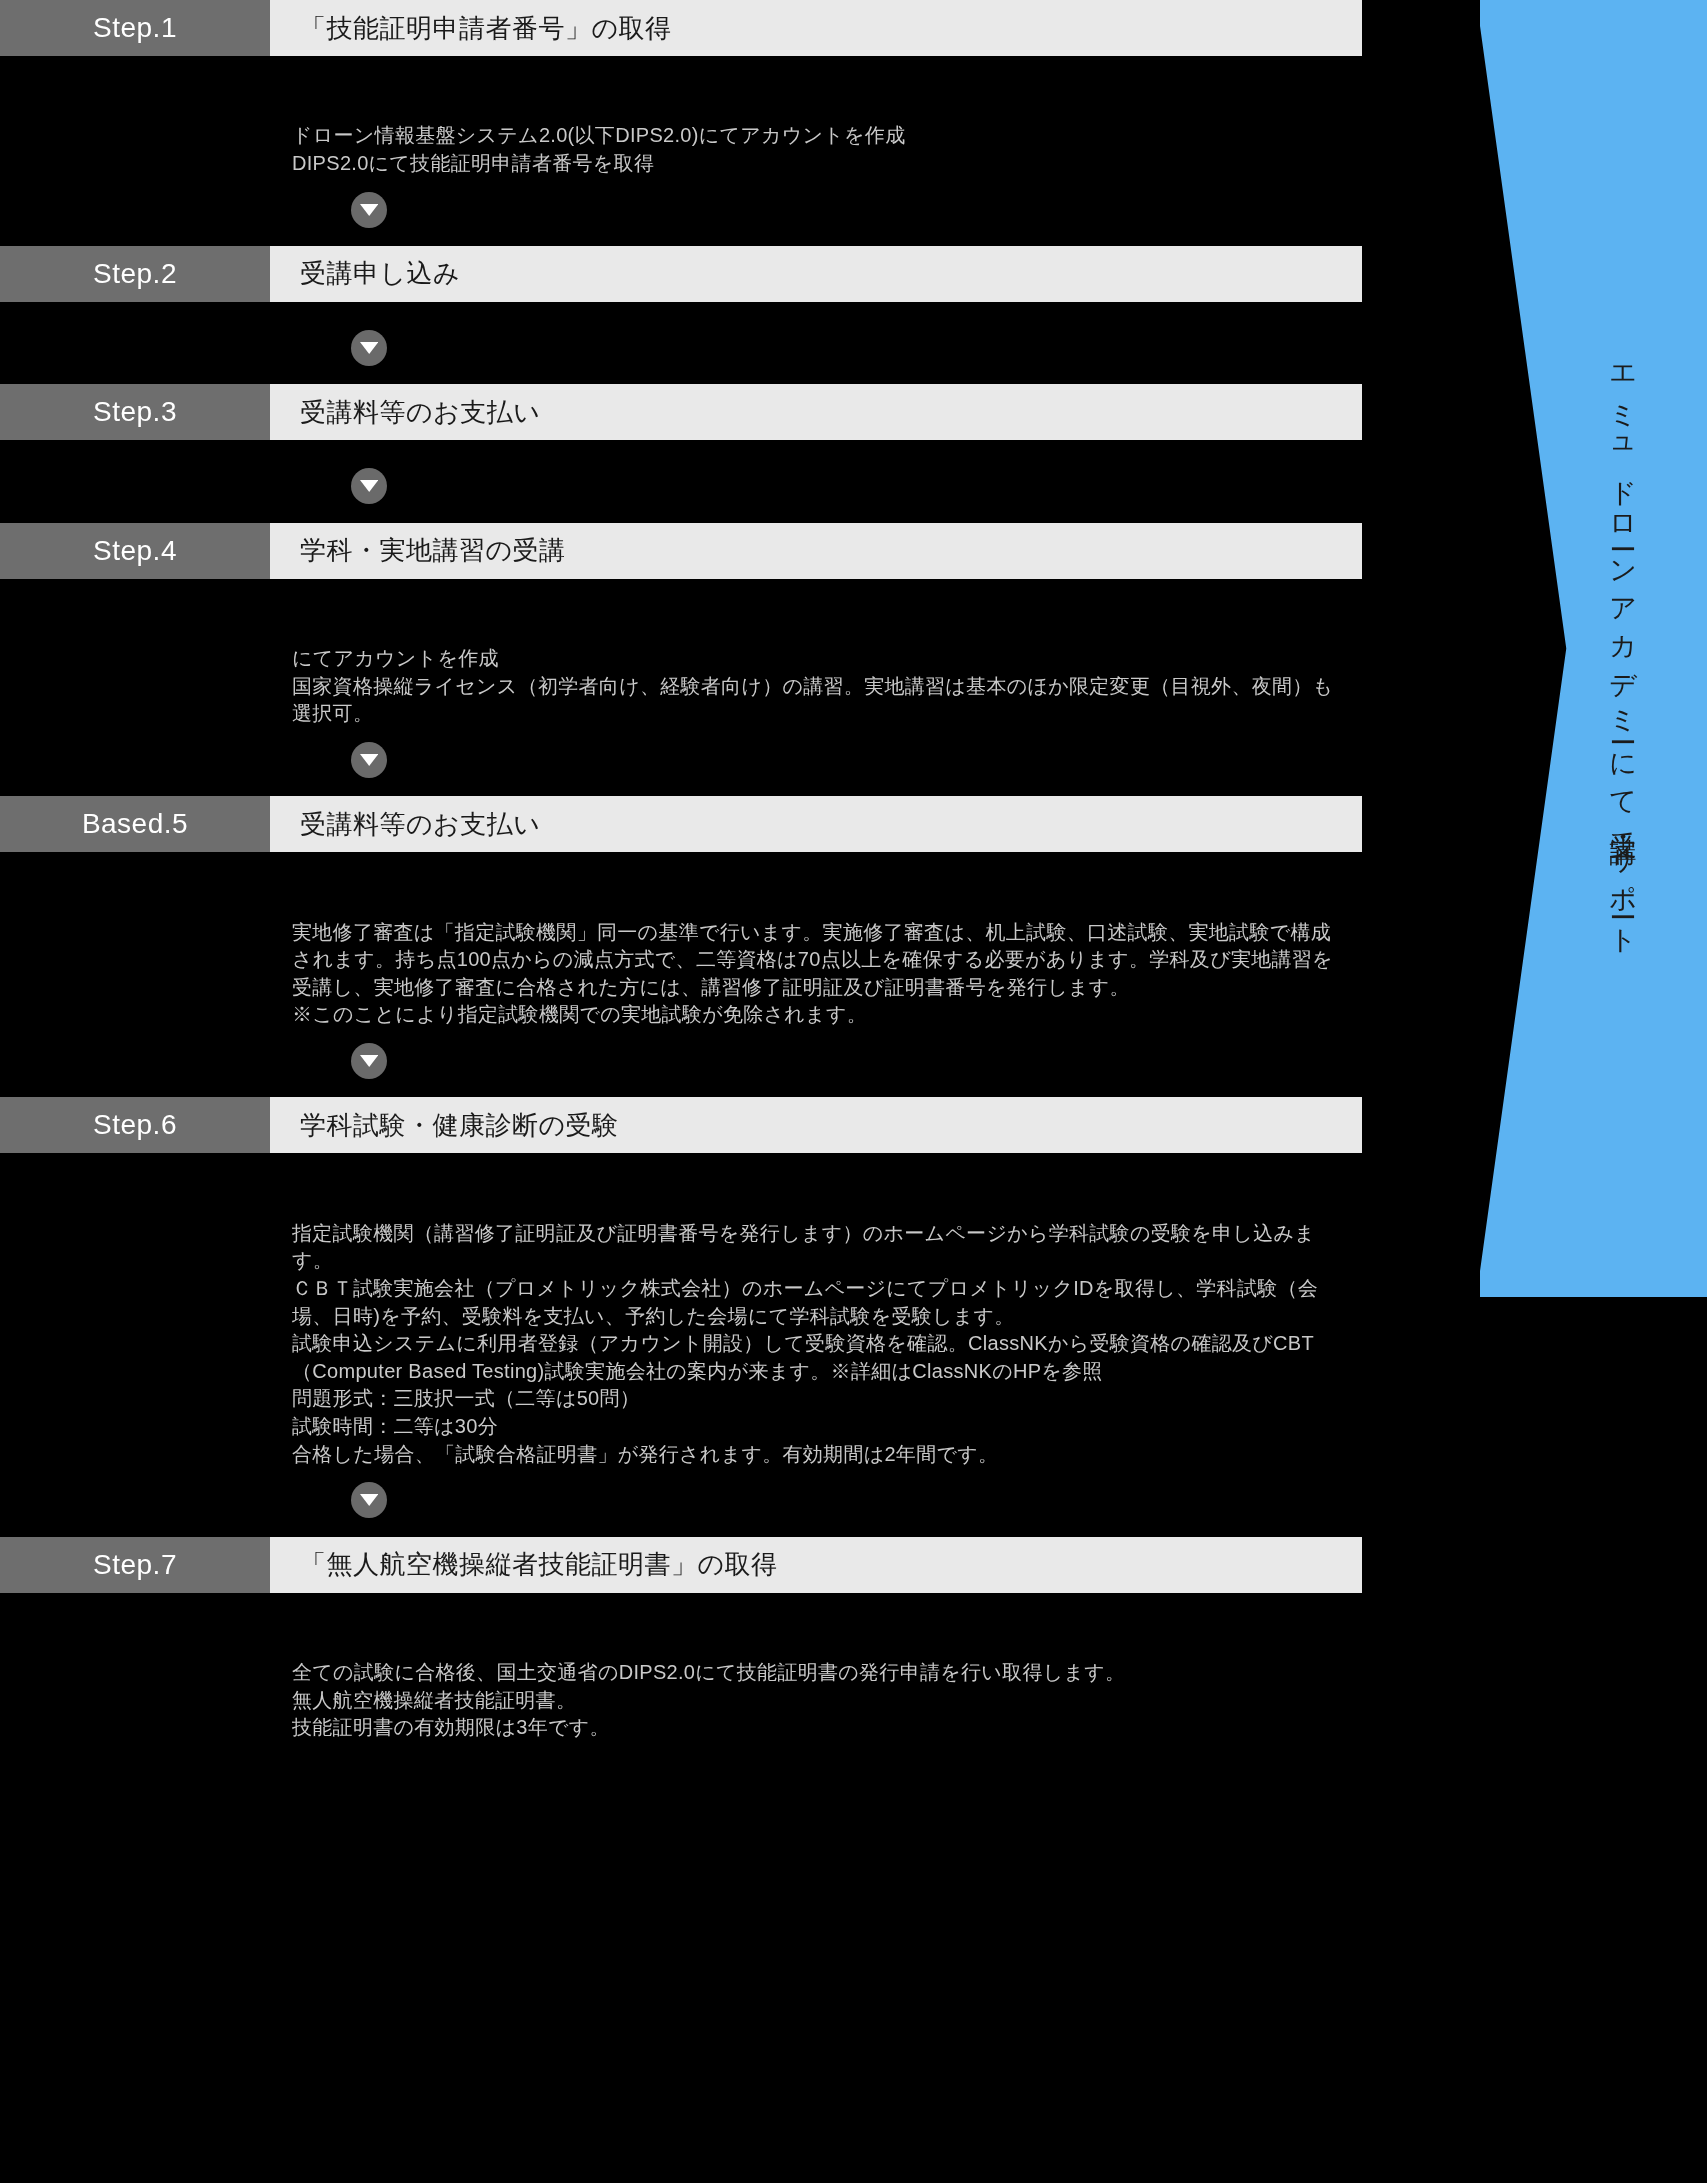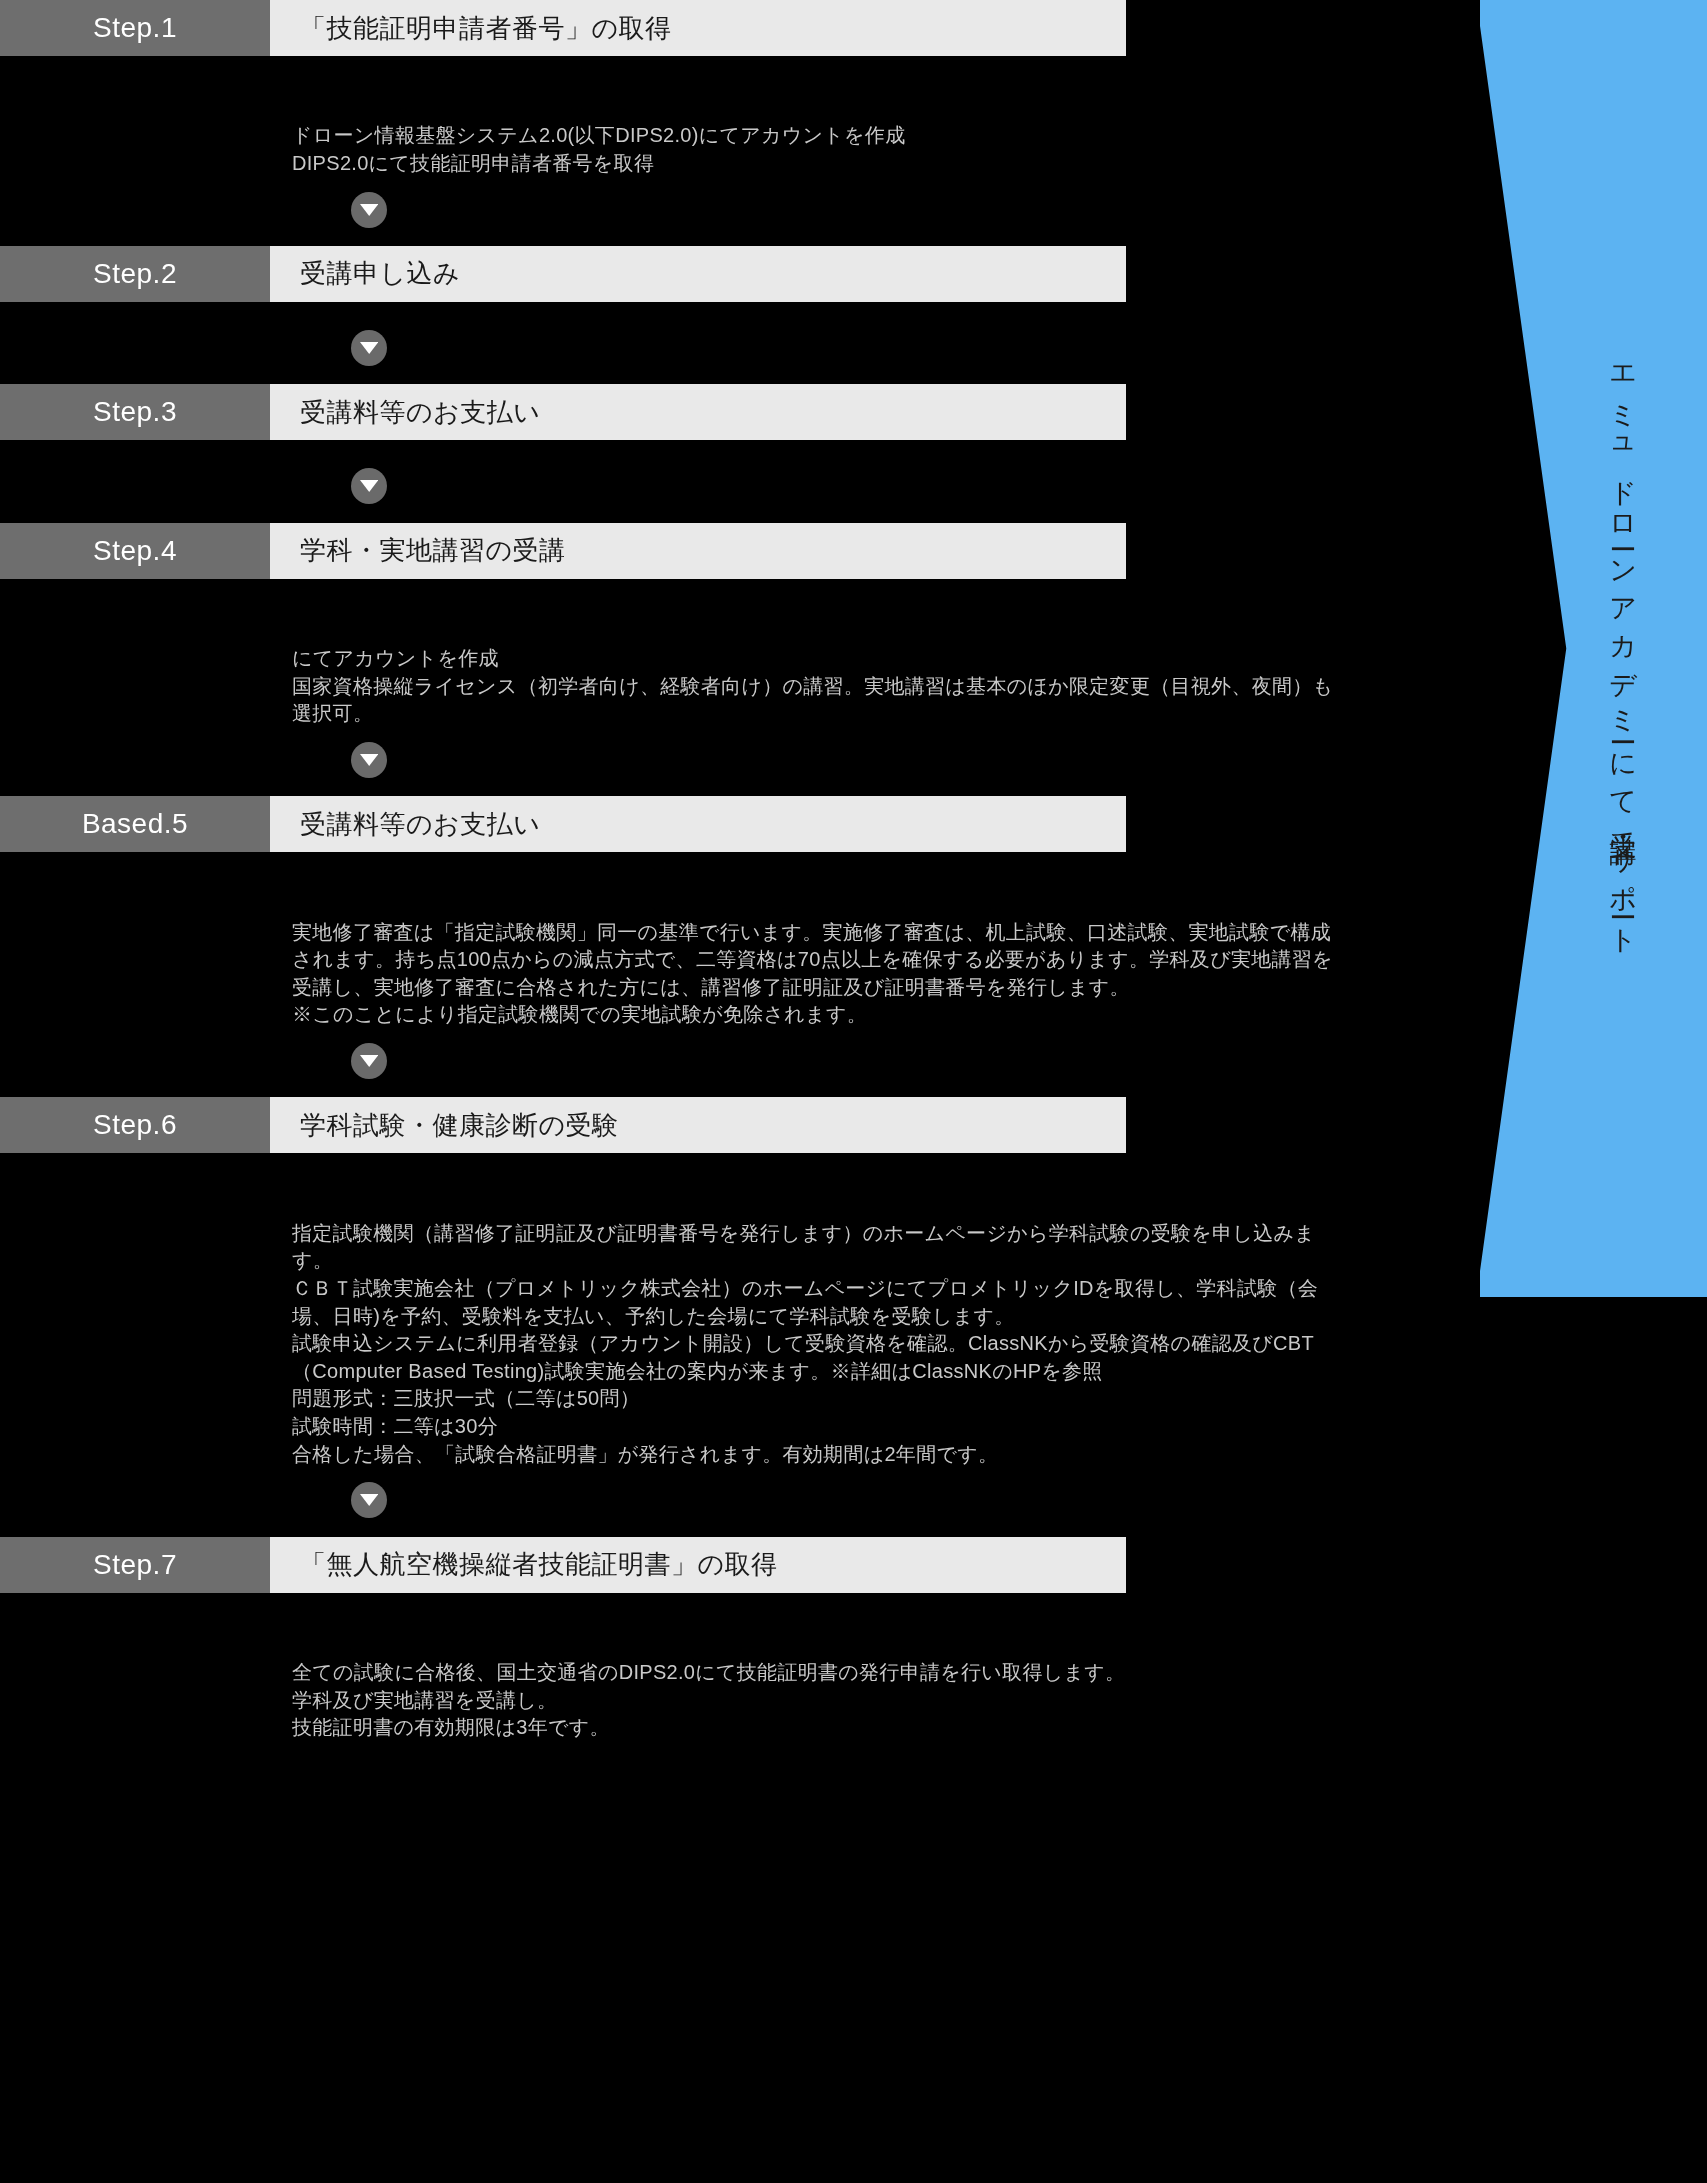--- a/index.html
+++ b/index.html
@@ -59,21 +59,21 @@
     left: 0;
     width: 1384px;
   }
   .step-block {
     position: relative;
     width: 100%;
   }
   .step-head {
     display: flex;
     align-items: stretch;
-    width: 1126px;
+    width: 1362px;
     height: 56px;
   }
   .step-label {
     width: 270px;
     min-width: 270px;
     background: #6e6e6e;
     color: #ffffff;
     font-size: 28px;
     display: flex;
     align-items: center;
@@ -240,20 +240,20 @@
       </div>
     </div>
 
     <div class="step-block">
       <div class="step-head">
         <div class="step-label">Step.7</div>
         <div class="step-title">「無人航空機操縦者技能証明書」の取得</div>
       </div>
       <div class="step-body">
         <p>全ての試験に合格後、国土交通省のDIPS2.0にて技能証明書の発行申請を行い取得します。</p>
-        <p>学科及び実地講習を受講し。</p>
+        <p>無人航空機操縦者技能証明書。</p>
         <p>技能証明書の有効期限は3年です。</p>
       </div>
     </div>
 
   </div>
 </div>
 
 
 </body></html>

